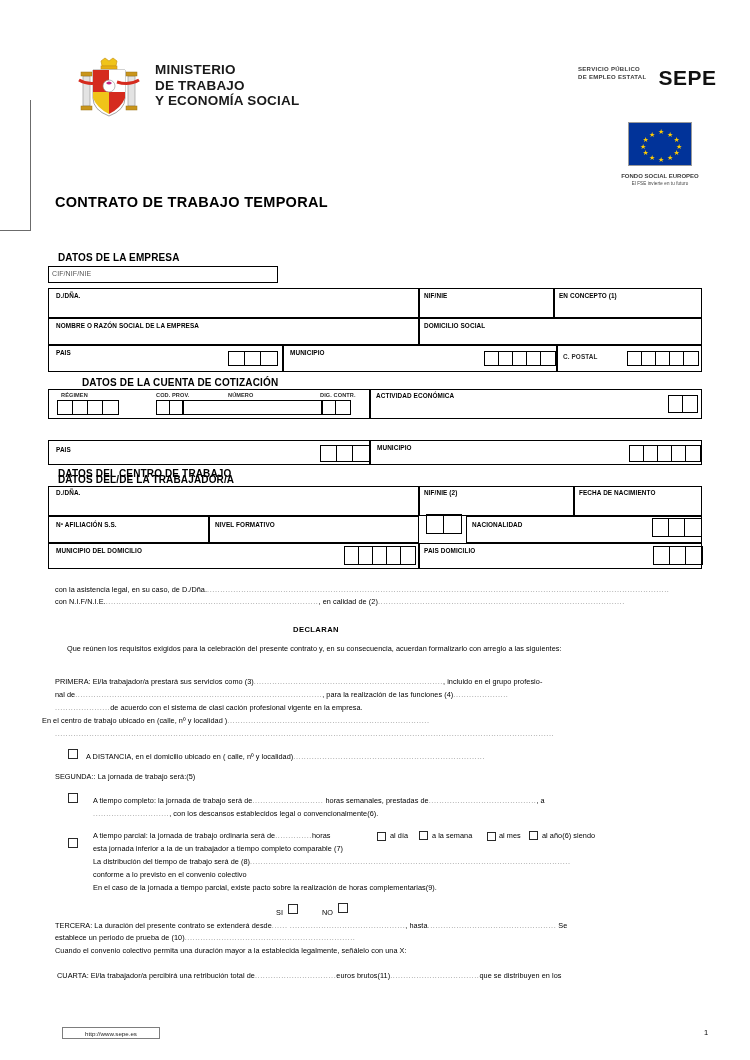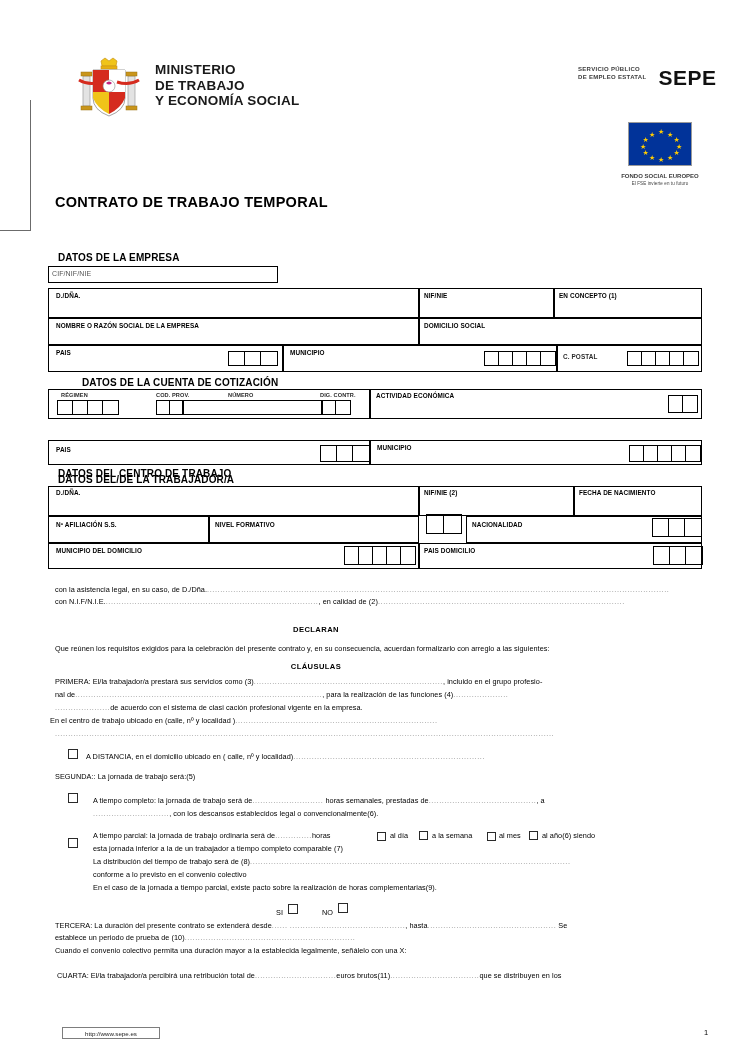--- a/index.html
+++ b/index.html
@@ -462,34 +462,33 @@
   </div>
 
   <div class="txt" style="left:55px; top:585px;">
     <span>con la asistencia legal, en su caso, de D./Dña.</span><span class="dots">................................................................................................................................................................................</span>
   </div>
   <div class="txt" style="left:55px; top:597px;">
     <span>con N.I.F/N.I.E.</span><span class="dots">.................................................................................</span><span>, en calidad de (2)</span><span class="dots">..............................................................................................</span>
   </div>
 
   <div class="center-head" style="top:625px;">DECLARAN</div>
-  <div class="txt" style="left:55px; top:644px;">Que reúnen los requisitos exigidos para la celebración del presente contrato y,  en su consecuencia, acuerdan formalizarlo con arreglo a las siguientes:</div>
-
-  <div class="center-head" style="top:662px;">CLÁUSULAS</div>
+  <div class="txt" style="left:67px; top:644px;">Que reúnen los requisitos exigidos para la celebración del presente contrato y,  en su consecuencia, acuerdan formalizarlo con arreglo a las siguientes:</div>
+
 
   <div class="txt" style="left:55px; top:677px;">
     <span>PRIMERA: El/la  trabajador/a  prestará sus servicios como (3)</span><span class="dots">........................................................................</span><span>, incluido en el grupo profesio-</span>
   </div>
   <div class="txt" style="left:55px; top:690px;">
     <span>nal  de</span><span class="dots">..............................................................................................</span><span>, para la realización de las funciones (4)</span><span class="dots">.....................</span>
   </div>
   <div class="txt" style="left:55px; top:703px;text-align:right;">
     <span class="dots">.....................</span><span>de acuerdo con el sistema de clasi cación profesional vigente en la empresa.</span>
   </div>
-  <div class="txt" style="left:50px; top:716px;">
+  <div class="txt" style="left:42px; top:716px;">
     <span>En el  centro de trabajo ubicado en (calle, nº y  localidad )</span><span class="dots">.............................................................................</span>
   </div>
   <div class="txt" style="left:55px; top:729px;">
     <span class="dots">..............................................................................................................................................................................................</span>
   </div>
 
   <div class="cbx" style="left:68px; top:749px;"></div>
   <div class="txt" style="left:86px; top:752px;">
     <span>A DISTANCIA, en el domicilio ubicado en ( calle, nº y localidad)</span><span class="dots">.........................................................................</span>
   </div>

